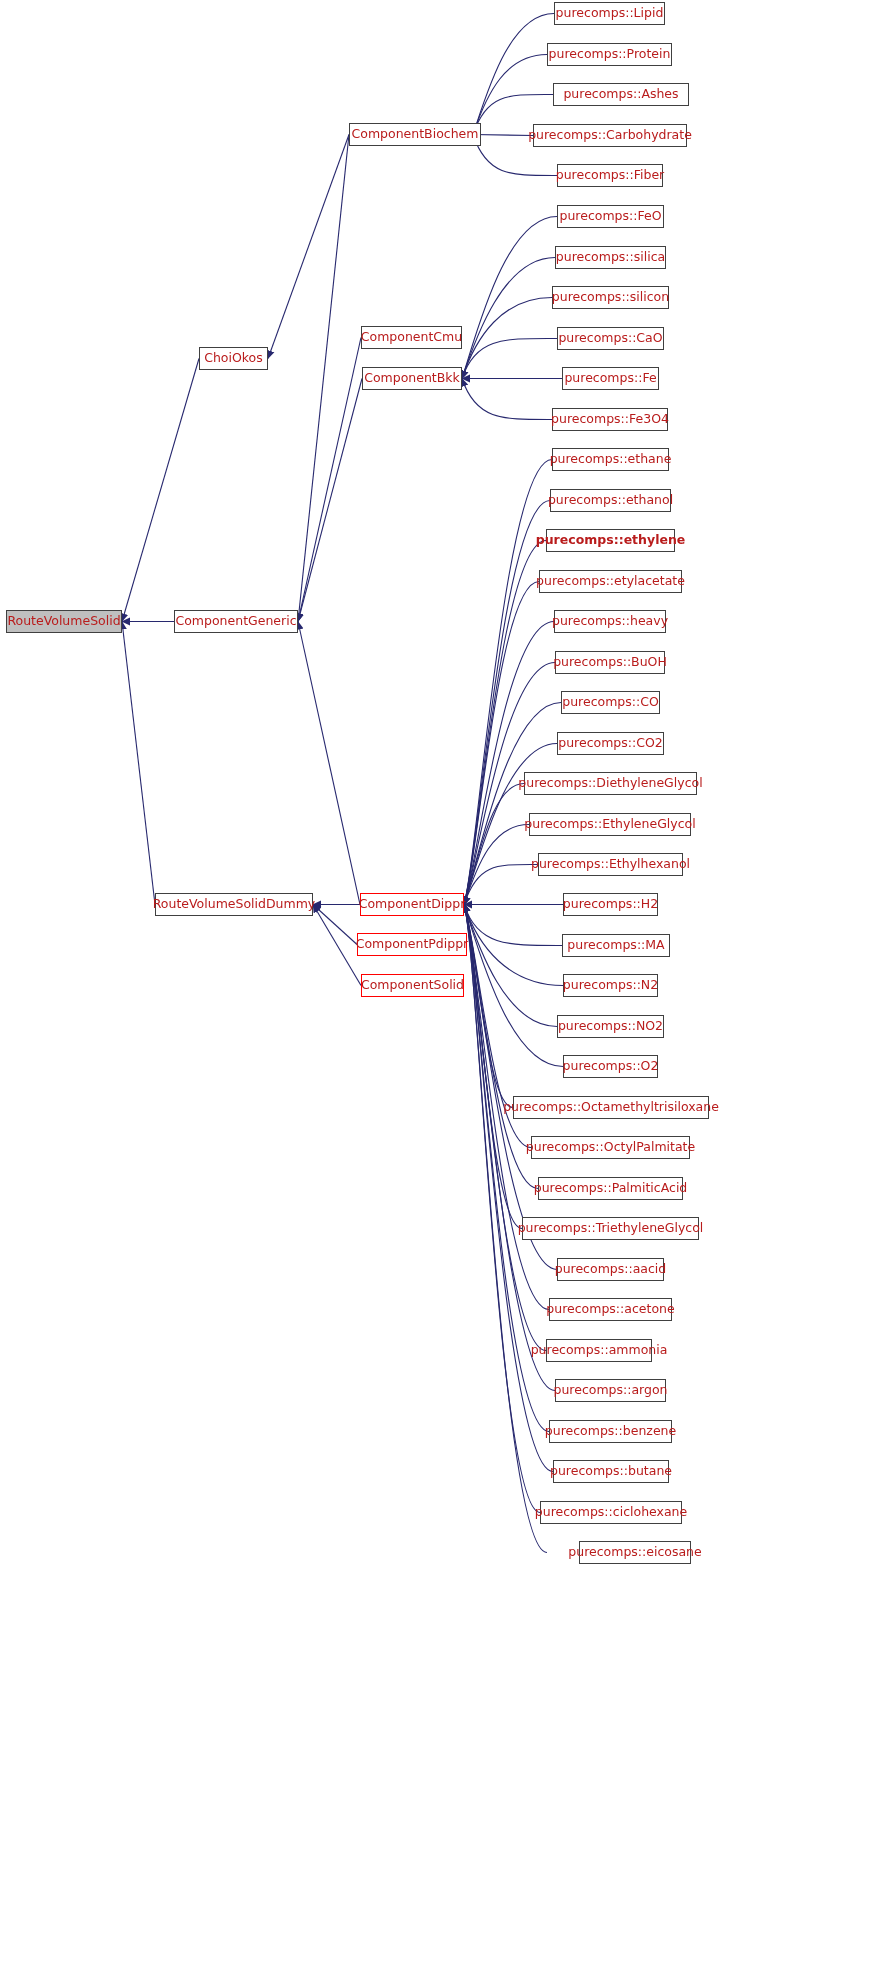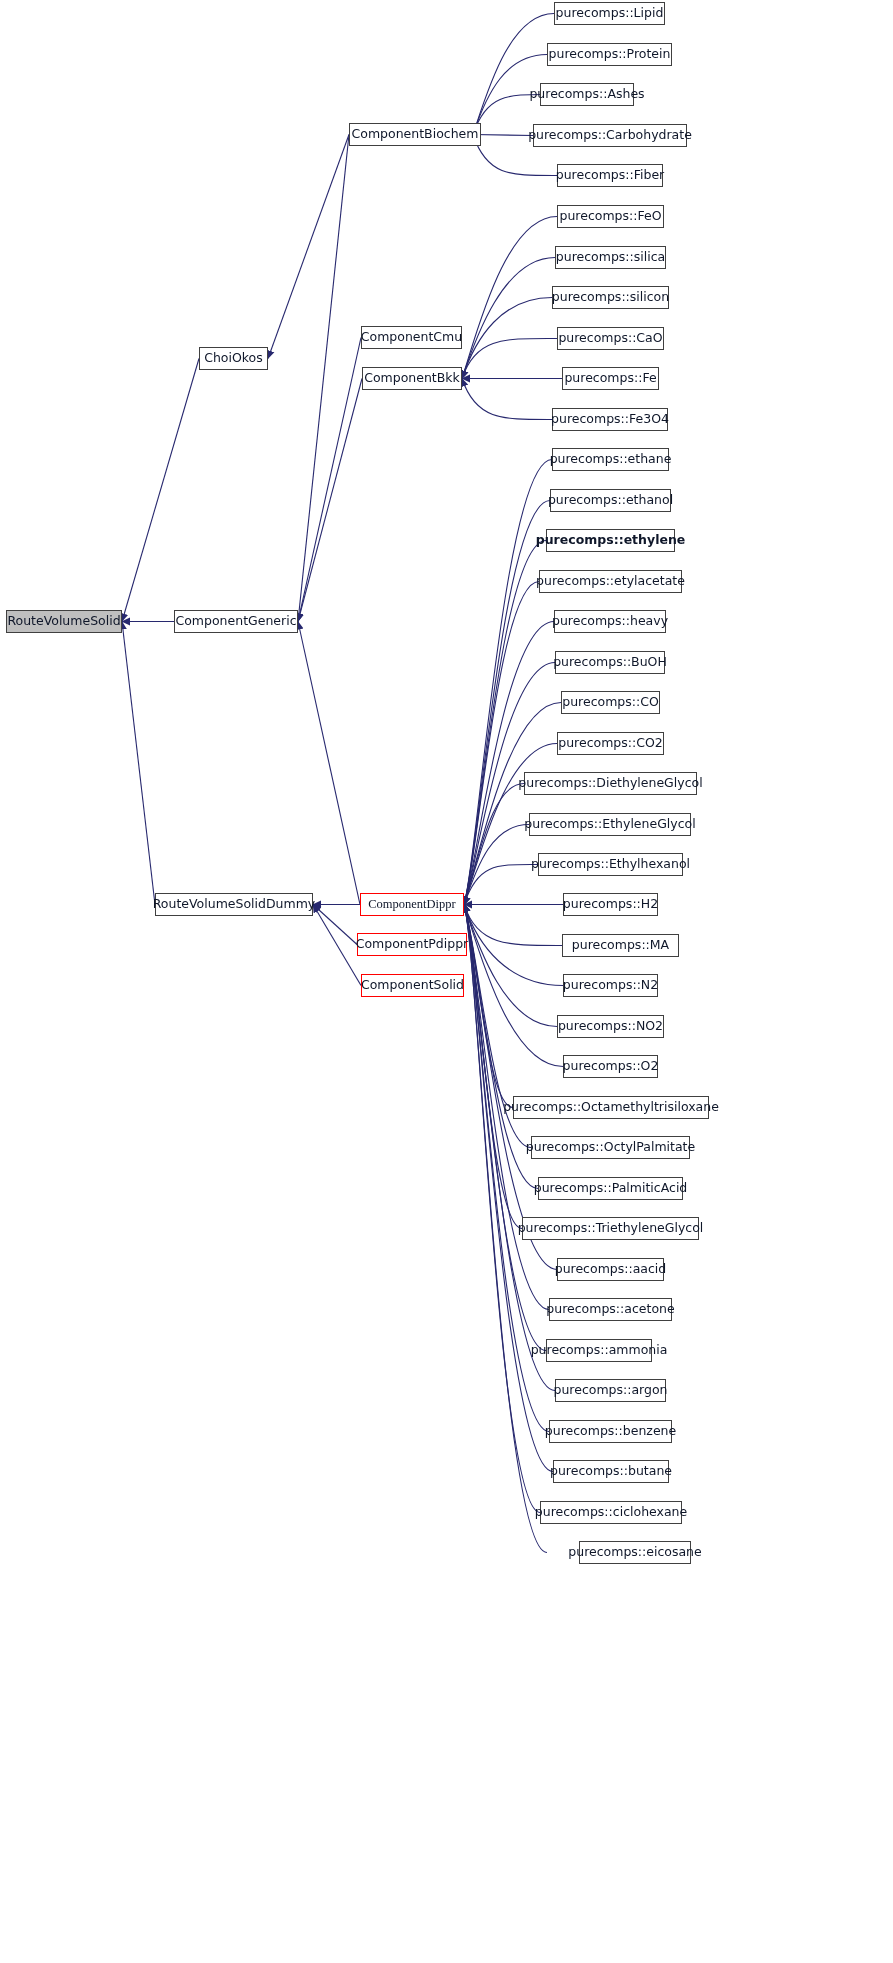--- a/index.html
+++ b/index.html
@@ -10,21 +10,21 @@
     height:1963px;
     background:#ffffff;
     overflow:hidden;
   }
   #edges{position:absolute;left:0;top:0;width:893px;height:1963px;}
   .node{
     position:absolute;
     box-sizing:border-box;
     background:#ffffff;
     border:1px solid #404040;
-    color:#0f172a;
+    color:#b91c1c;
     font-size:12.5px;
     line-height:1;
     white-space:nowrap;
     display:flex;
     align-items:center;
     justify-content:center;
     height:23px;
     letter-spacing:0px;
   }
   .node.root{
@@ -111,36 +111,36 @@
       </div>
       <div class="node" style="left: 349px; top: 123px; width: 132px;">
         <span>ComponentBiochem</span>
       </div>
       <div class="node" style="left: 361px; top: 326px; width: 101px;">
         <span>ComponentCmu</span>
       </div>
       <div class="node" style="left: 362px; top: 367px; width: 100px;">
         <span>ComponentBkk</span>
       </div>
-      <div class="node red" style="left: 360px; top: 893px; width: 104px; font-family: Liberation Serif, serif;">
+      <div class="node red" style="left: 360px; top: 893px; width: 104px;">
         <span>ComponentDippr</span>
       </div>
       <div class="node red" style="left: 357px; top: 933px; width: 110px;">
         <span>ComponentPdippr</span>
       </div>
       <div class="node red" style="left: 361px; top: 974px; width: 103px;">
         <span>ComponentSolid</span>
       </div>
       <div class="node" style="left: 554px; top: 2px; width: 111px;">
         <span>purecomps::Lipid</span>
       </div>
       <div class="node" style="left: 547px; top: 43px; width: 125px;">
         <span>purecomps::Protein</span>
       </div>
-      <div class="node" style="left: 540px; top: 83px; width: 94px;">
+      <div class="node" style="left: 553px; top: 83px; width: 136px;">
         <span>purecomps::Ashes</span>
       </div>
       <div class="node" style="left: 533px; top: 124px; width: 154px;">
         <span>purecomps::Carbohydrate</span>
       </div>
       <div class="node" style="left: 557px; top: 164px; width: 106px;">
         <span>purecomps::Fiber</span>
       </div>
       <div class="node" style="left: 557px; top: 205px; width: 107px;">
         <span>purecomps::FeO</span>
@@ -189,21 +189,21 @@
       </div>
       <div class="node" style="left: 529px; top: 813px; width: 162px;">
         <span>purecomps::EthyleneGlycol</span>
       </div>
       <div class="node" style="left: 538px; top: 853px; width: 145px;">
         <span>purecomps::Ethylhexanol</span>
       </div>
       <div class="node" style="left: 563px; top: 893px; width: 95px;">
         <span>purecomps::H2</span>
       </div>
-      <div class="node" style="left: 562px; top: 934px; width: 117px;">
+      <div class="node" style="left: 562px; top: 934px; width: 108px;">
         <span>purecomps::MA</span>
       </div>
       <div class="node" style="left: 563px; top: 974px; width: 95px;">
         <span>purecomps::N2</span>
       </div>
       <div class="node" style="left: 557px; top: 1015px; width: 107px;">
         <span>purecomps::NO2</span>
       </div>
       <div class="node" style="left: 563px; top: 1055px; width: 95px;">
         <span>purecomps::O2</span>

